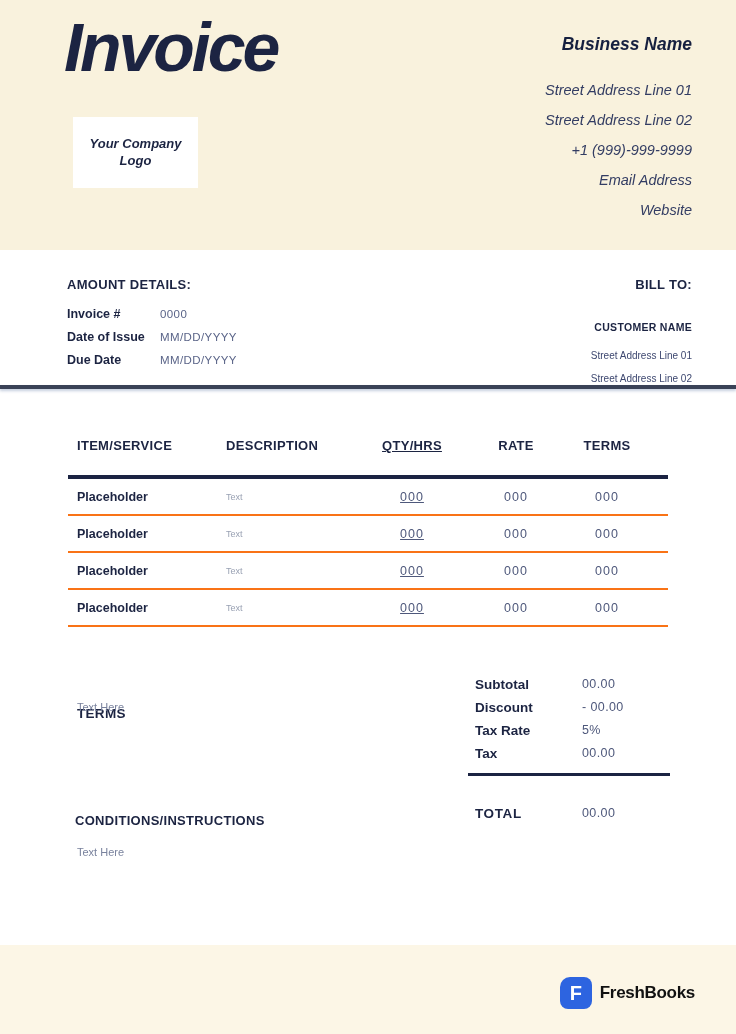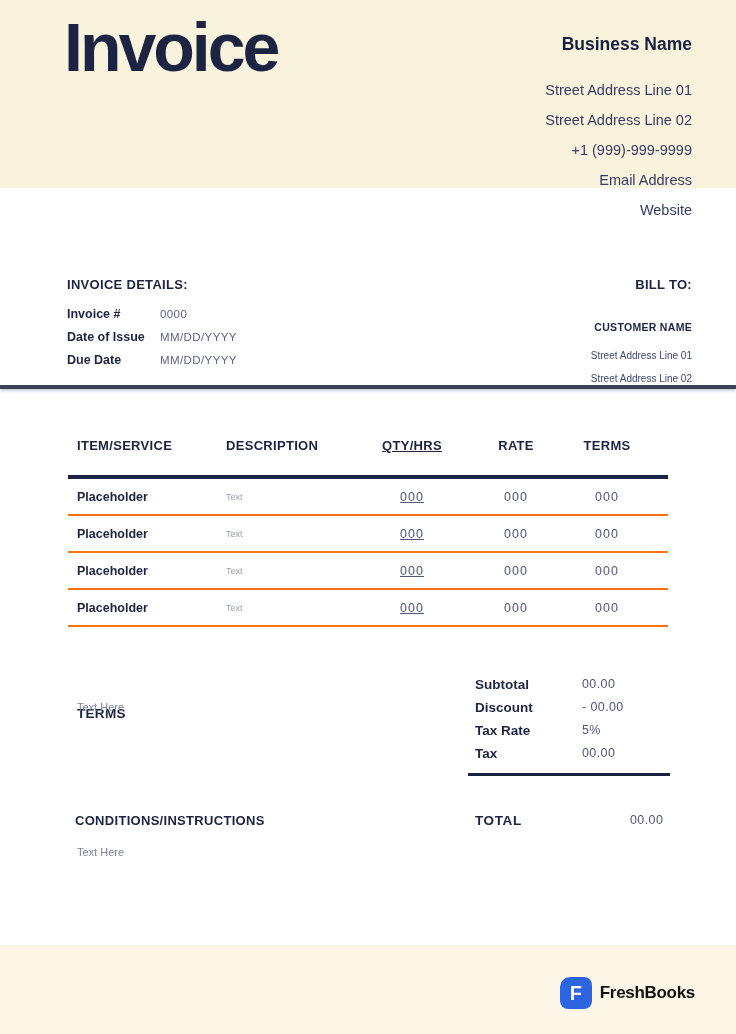--- a/index.html
+++ b/index.html
@@ -8,22 +8,23 @@
     position:relative;
     width:736px; height:1034px;
     background:#ffffff;
     font-family:"Liberation Sans", sans-serif;
     overflow:hidden;
     margin:0 auto;
   }
 
   
   .hero {
-    position:absolute; top:0; left:0; width:736px; height:188px;
+    position:absolute; top:0; left:0; width:736px; height:250px;
     background:#F9F2DD;
+    font-style:italic;
   }
   .invoice-title {
     position:absolute; left:64px; top:8px;
     font-size:68px; font-weight:700; letter-spacing:-3px;
     color:#1C2442;
   }
   .logo-box {
     position:absolute; left:73px; top:117px; width:125px; height:71px;
     background:#ffffff;
     display:flex; align-items:center; justify-content:center;
@@ -105,21 +106,21 @@
   
   .totals { position:absolute; top:673px; left:475px; width:195px; }
   .total-row { display:flex; line-height:23px; }
   .total-label {
     width:107px; font-size:13.5px; font-weight:700; color:#1C2442;
   }
   .total-value { font-size:12.5px; color:#4E587B; letter-spacing:.4px; }
   .totals-divider {
     margin:8px 0 0 -7px; width:202px; height:3px; background:#1B2342;
   }
-  .grand-total { margin-top:33px;gap:48px; }
+  .grand-total { margin-top:26px; }
   .grand-total .total-label { letter-spacing:.6px; }
 
   
   .conditions-heading {
     position:absolute; top:813px; left:75px;
     font-size:13px; font-weight:700; color:#1C2442; letter-spacing:.3px;
   }
   .conditions-text {
     position:absolute; top:846px; left:77px;
     font-size:11px; color:#79829D;
@@ -142,32 +143,38 @@
     letter-spacing:-.3px;
   }
 </style>
 </head>
 <body>
 
 <div class="page">
 
   <div class="hero">
     <div class="invoice-title">Invoice</div>
+    <div class="logo-box">
+      <div>
+        <span>Your Company</span><br>
+        <span>Logo</span>
+      </div>
+    </div>
     <div class="contact">
       <div class="business-name">Business Name</div>
       <div class="contact-line">Street Address Line 01</div>
       <div class="contact-line">Street Address Line 02</div>
       <div class="contact-line">+1 (999)-999-9999</div>
       <div class="contact-line">Email Address</div>
       <div class="contact-line">Website</div>
     </div>
   </div>
 
   <div class="details-left">
-    <div class="details-heading">INVOICE DETAILS:</div>
+    <div class="details-heading">AMOUNT DETAILS:</div>
     <div class="detail-row">
       <div class="detail-label">Invoice #</div>
       <div class="detail-value">0000</div>
     </div>
     <div class="detail-row">
       <div class="detail-label">Date of Issue</div>
       <div class="detail-value">MM/DD/YYYY</div>
     </div>
     <div class="detail-row">
       <div class="detail-label">Due Date</div>

